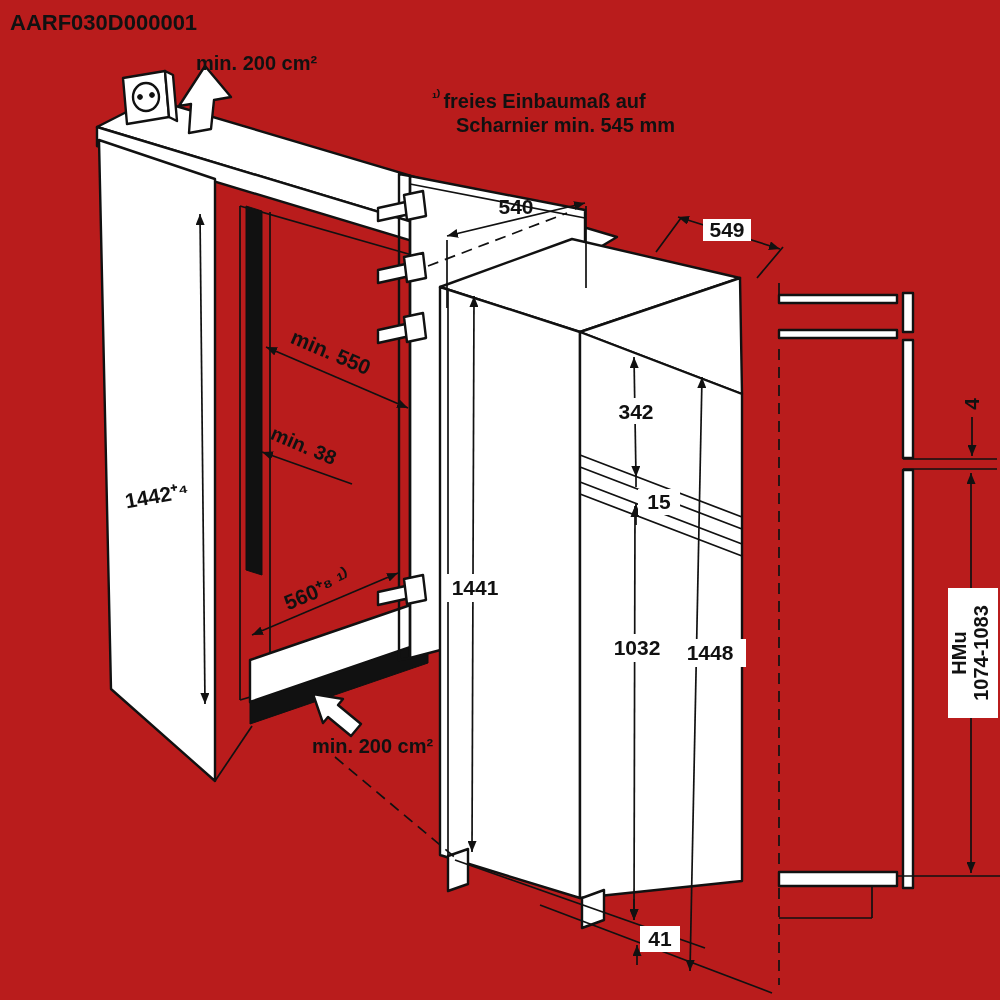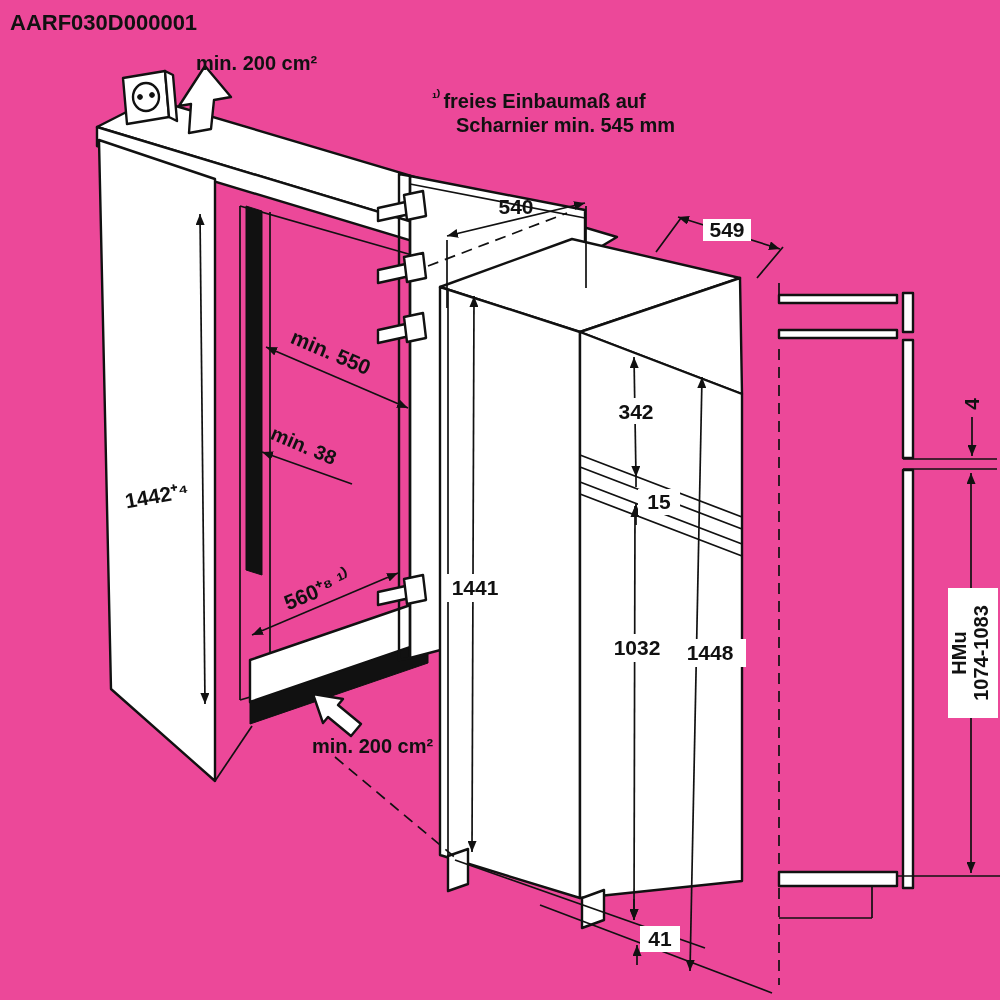--- a/index.html
+++ b/index.html
@@ -1,16 +1,16 @@
 <!DOCTYPE html>
 <html><head>
 <meta charset="utf-8">
 <style>
   html,body{margin:0;padding:0;background:#ffffff;}
-  .canvas{width:1000px;height:1000px;position:relative;background:#ec4899;overflow:hidden;}
+  .canvas{width:1000px;height:1000px;position:relative;background:#b91c1c;overflow:hidden;}
   svg{display:block;}
   .edge{fill:none;stroke:#111;stroke-width:2.4;stroke-linejoin:round;stroke-linecap:round;}
   .edgew{fill:#fff;stroke:#111;stroke-width:2.4;stroke-linejoin:round;}
   .thin{fill:none;stroke:#111;stroke-width:1.7;}
   .dash{fill:none;stroke:#111;stroke-width:1.7;stroke-dasharray:11 7;}
   .blk{fill:#111;stroke:#111;stroke-width:1;}
   .dimtxt{font-family:"Liberation Sans",sans-serif;font-weight:bold;font-size:21px;fill:#111;}
   .dimtxt-s{font-family:"Liberation Sans",sans-serif;font-weight:bold;font-size:20px;fill:#111;}
   .titletxt{font-family:"Liberation Sans",sans-serif;font-weight:bold;font-size:22px;fill:#111;}
   .mask{fill:#fff;stroke:none;}

